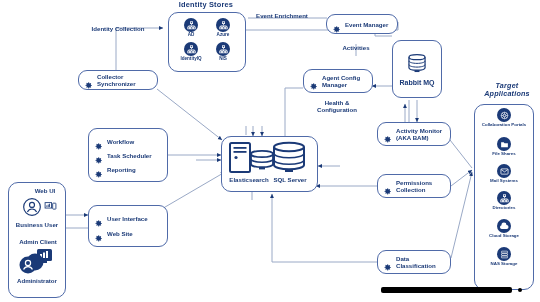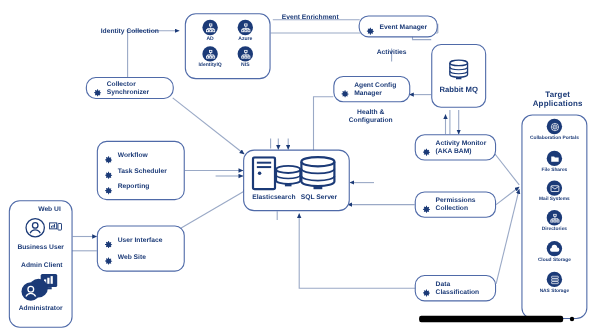--- a/index.html
+++ b/index.html
@@ -89,20 +89,21 @@
       <path d="M262,126 L262,136" marker-end="url(#ah)"></path>
 
       <path d="M196,160 L221,160" marker-end="url(#ah)"></path>
 
       <path d="M340,166 L318,166" marker-end="url(#ah)"></path>
 
       <path d="M252,192 L252,200"></path>
     </g>
   </svg>
 
+  <div class="glabel" style="left:160px;top:1px;width:92px;font-size:7.4px;">Identity Stores</div>
   <div class="grp" style="left:168px;top:12px;width:78px;height:60px;"></div>
 
   <div class="tile" style="left:177px;top:18px;width:28px;">
     <div class="disc">
       <svg width="9" height="9" viewBox="0 0 24 24" fill="none" stroke="#ffffff" stroke-width="2">
           <rect x="9" y="2" width="6" height="5"></rect>
         <rect x="2" y="16" width="5" height="5"></rect>
           <rect x="9.5" y="16" width="5" height="5"></rect>
         <rect x="17" y="16" width="5" height="5"></rect>
         <path d="M12 7v4M4.5 16v-3h15v3M12 13v3"></path>
@@ -356,21 +357,21 @@
       <span class="gear">
         <svg width="9" height="9" viewBox="0 0 24 24" fill="#1b3a77">
           <path d="M12 8a4 4 0 100 8 4 4 0 000-8zm0 6a2 2 0 110-4 2 2 0 010 4z"></path>
           <path d="M21 13v-2l-2.3-.4a7 7 0 00-.8-1.9l1.3-1.9-1.4-1.4-1.9 1.3a7 7 0 00-1.9-.8L13.6 3h-2l-.4 2.3a7 7 0 00-1.9.8L7.4 4.8 6 6.2l1.3 1.9a7 7 0 00-.8 1.9L4 10.4v2l2.5.4c.2.7.4 1.3.8 1.9L6 16.6 7.4 18l1.9-1.3c.6.4 1.2.6 1.9.8l.4 2.5h2l.4-2.5c.7-.2 1.3-.4 1.9-.8l1.9 1.3 1.4-1.4-1.3-1.9c.4-.6.6-1.2.8-1.9L21 13z"></path>
         </svg>
       </span>
       <span class="lbl">Data Classification</span>
     </div>
   </div>
 
-  <div class="glabel" style="left:478px;top:82px;width:58px;font-size:7.2px;">Target Applications</div>
+  <div class="glabel" style="left:478px;top:82px;width:58px;font-size:7.2px;font-style:italic;">Target Applications</div>
 
   <div class="grp" style="left:474px;top:104px;width:60px;height:186px;"></div>
 
   <div class="ta-item" style="left:477px;top:108px;">
     <div class="disc">
       <svg width="9" height="9" viewBox="0 0 24 24" fill="none" stroke="#ffffff" stroke-width="1.6">
           <circle cx="12" cy="12" r="9"></circle>
           <circle cx="12" cy="12" r="3.2"></circle>
         <path d="M12 3v5.8M12 15.2V21M3 12h5.8M15.2 12H21M5.6 5.6l4.1 4.1M14.3 14.3l4.1 4.1M18.4 5.6l-4.1 4.1M9.7 14.3l-4.1 4.1"></path>
         </svg>

